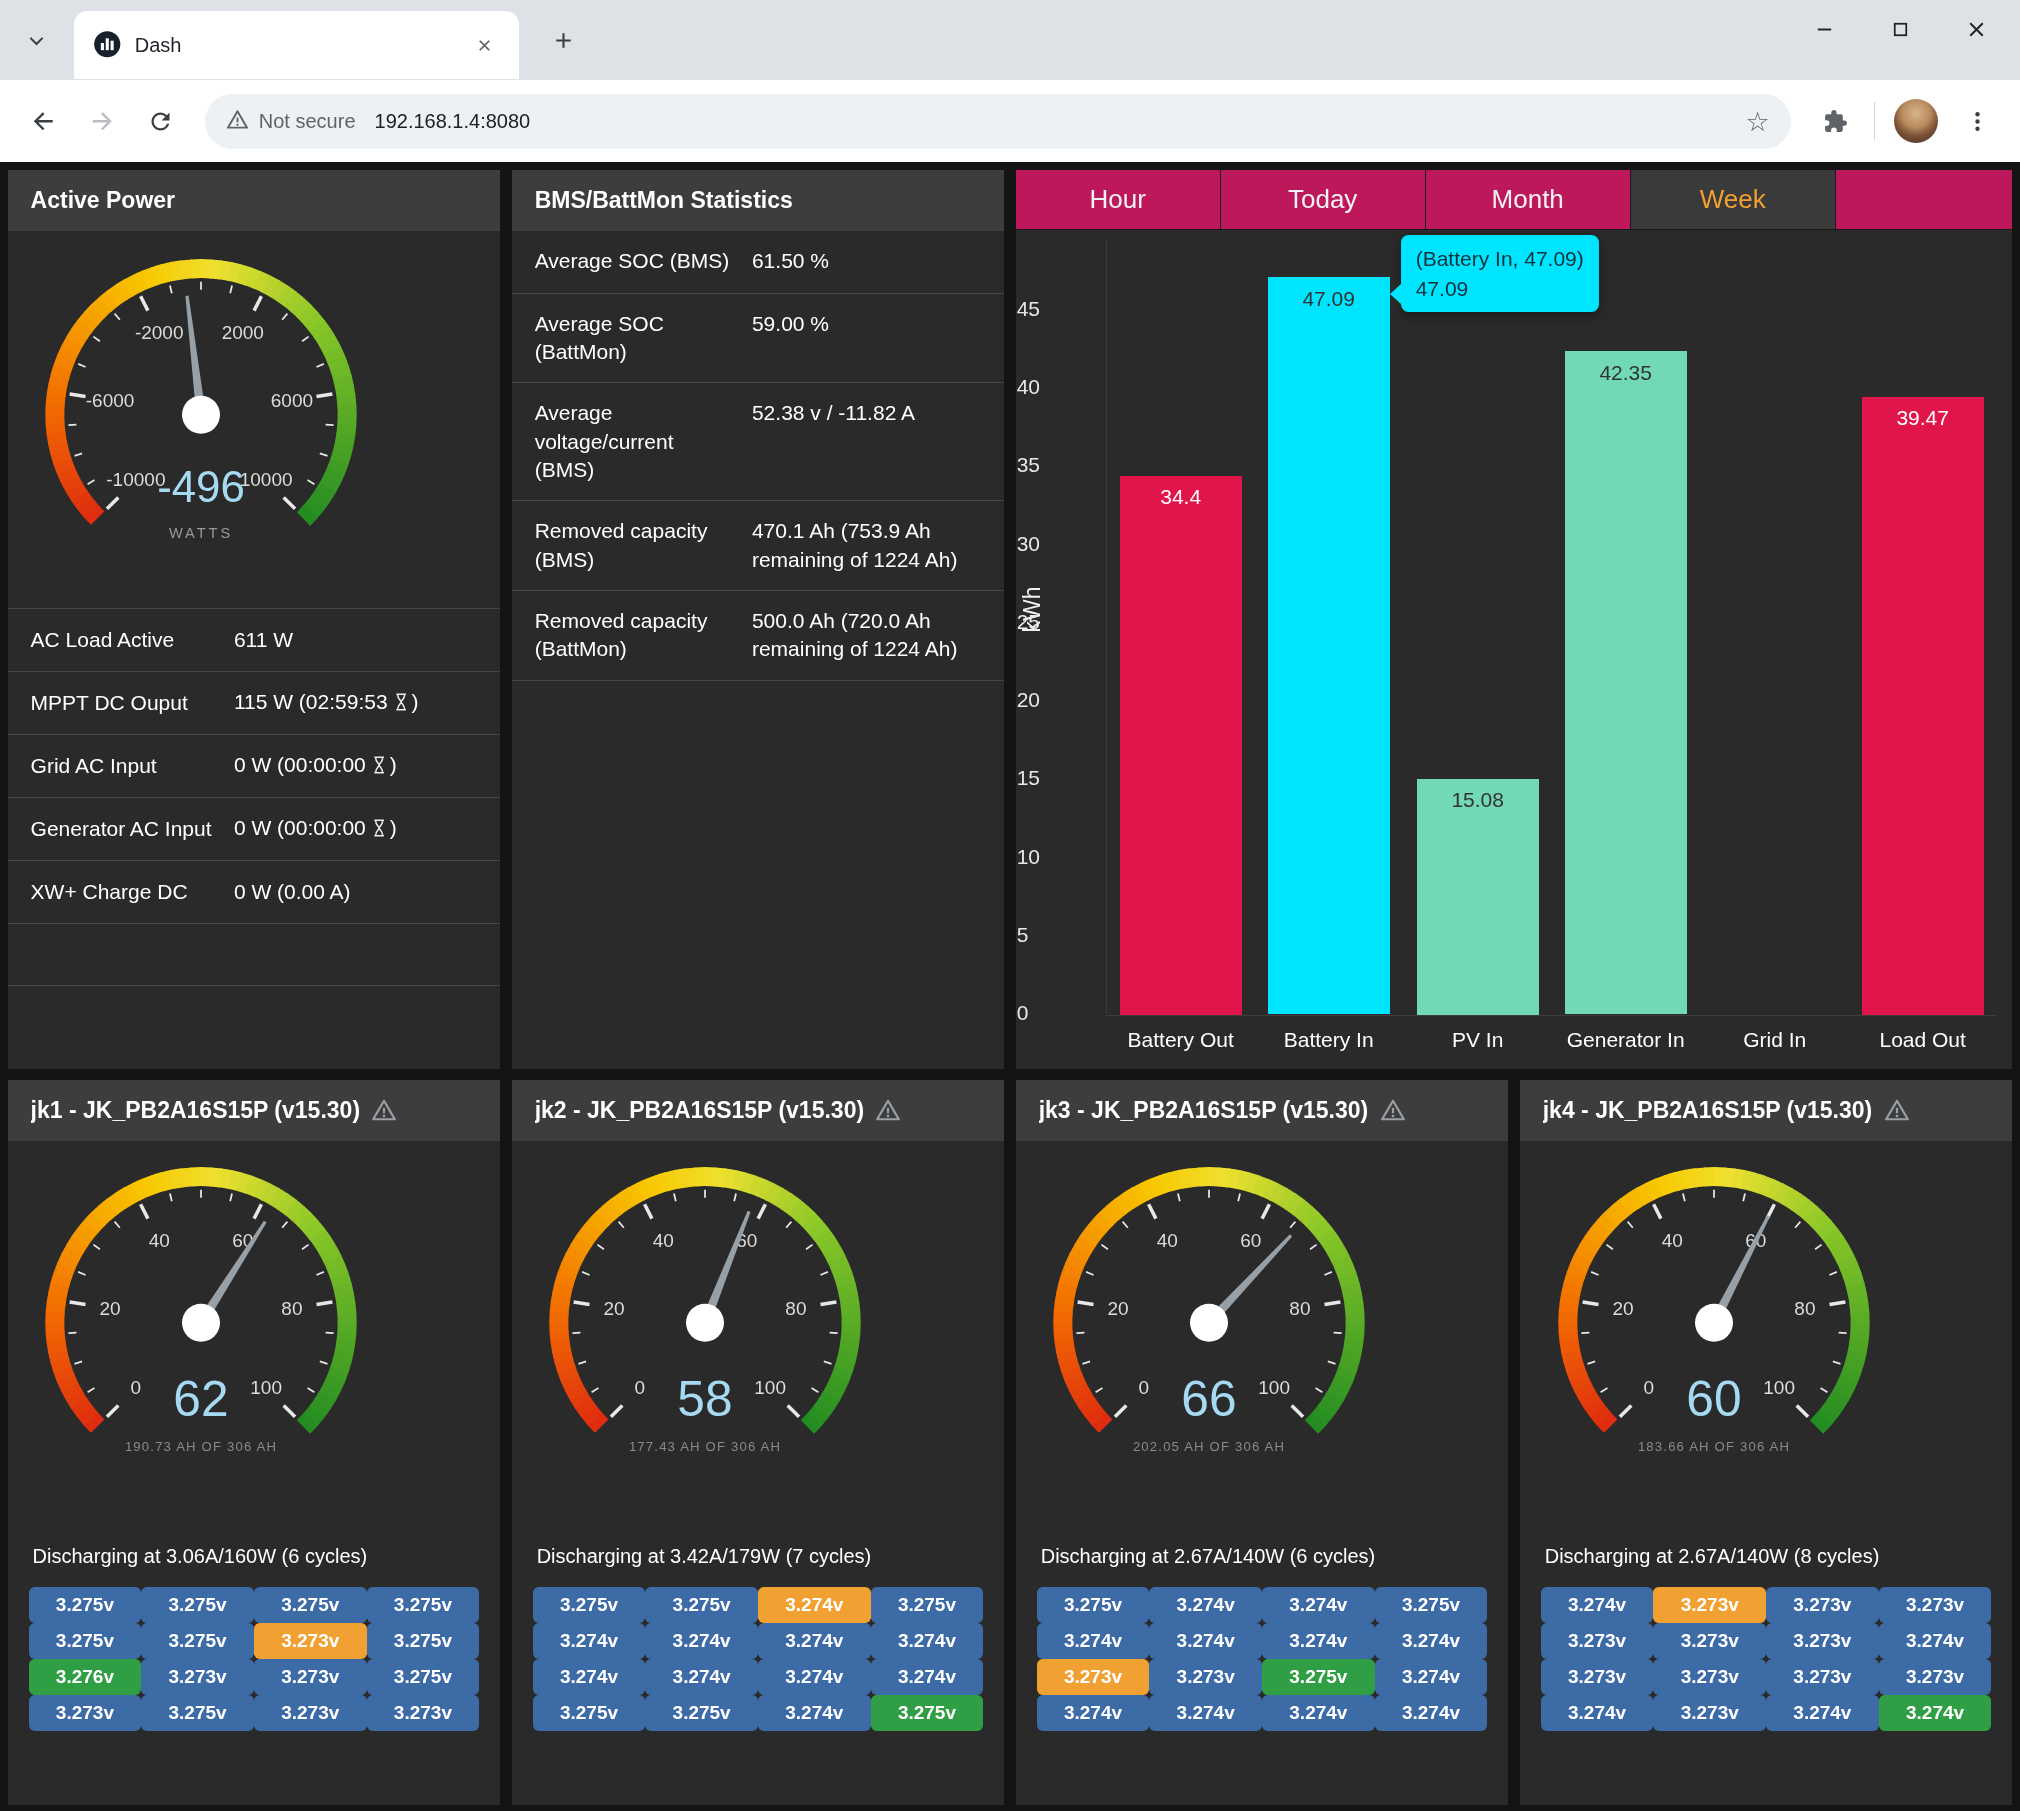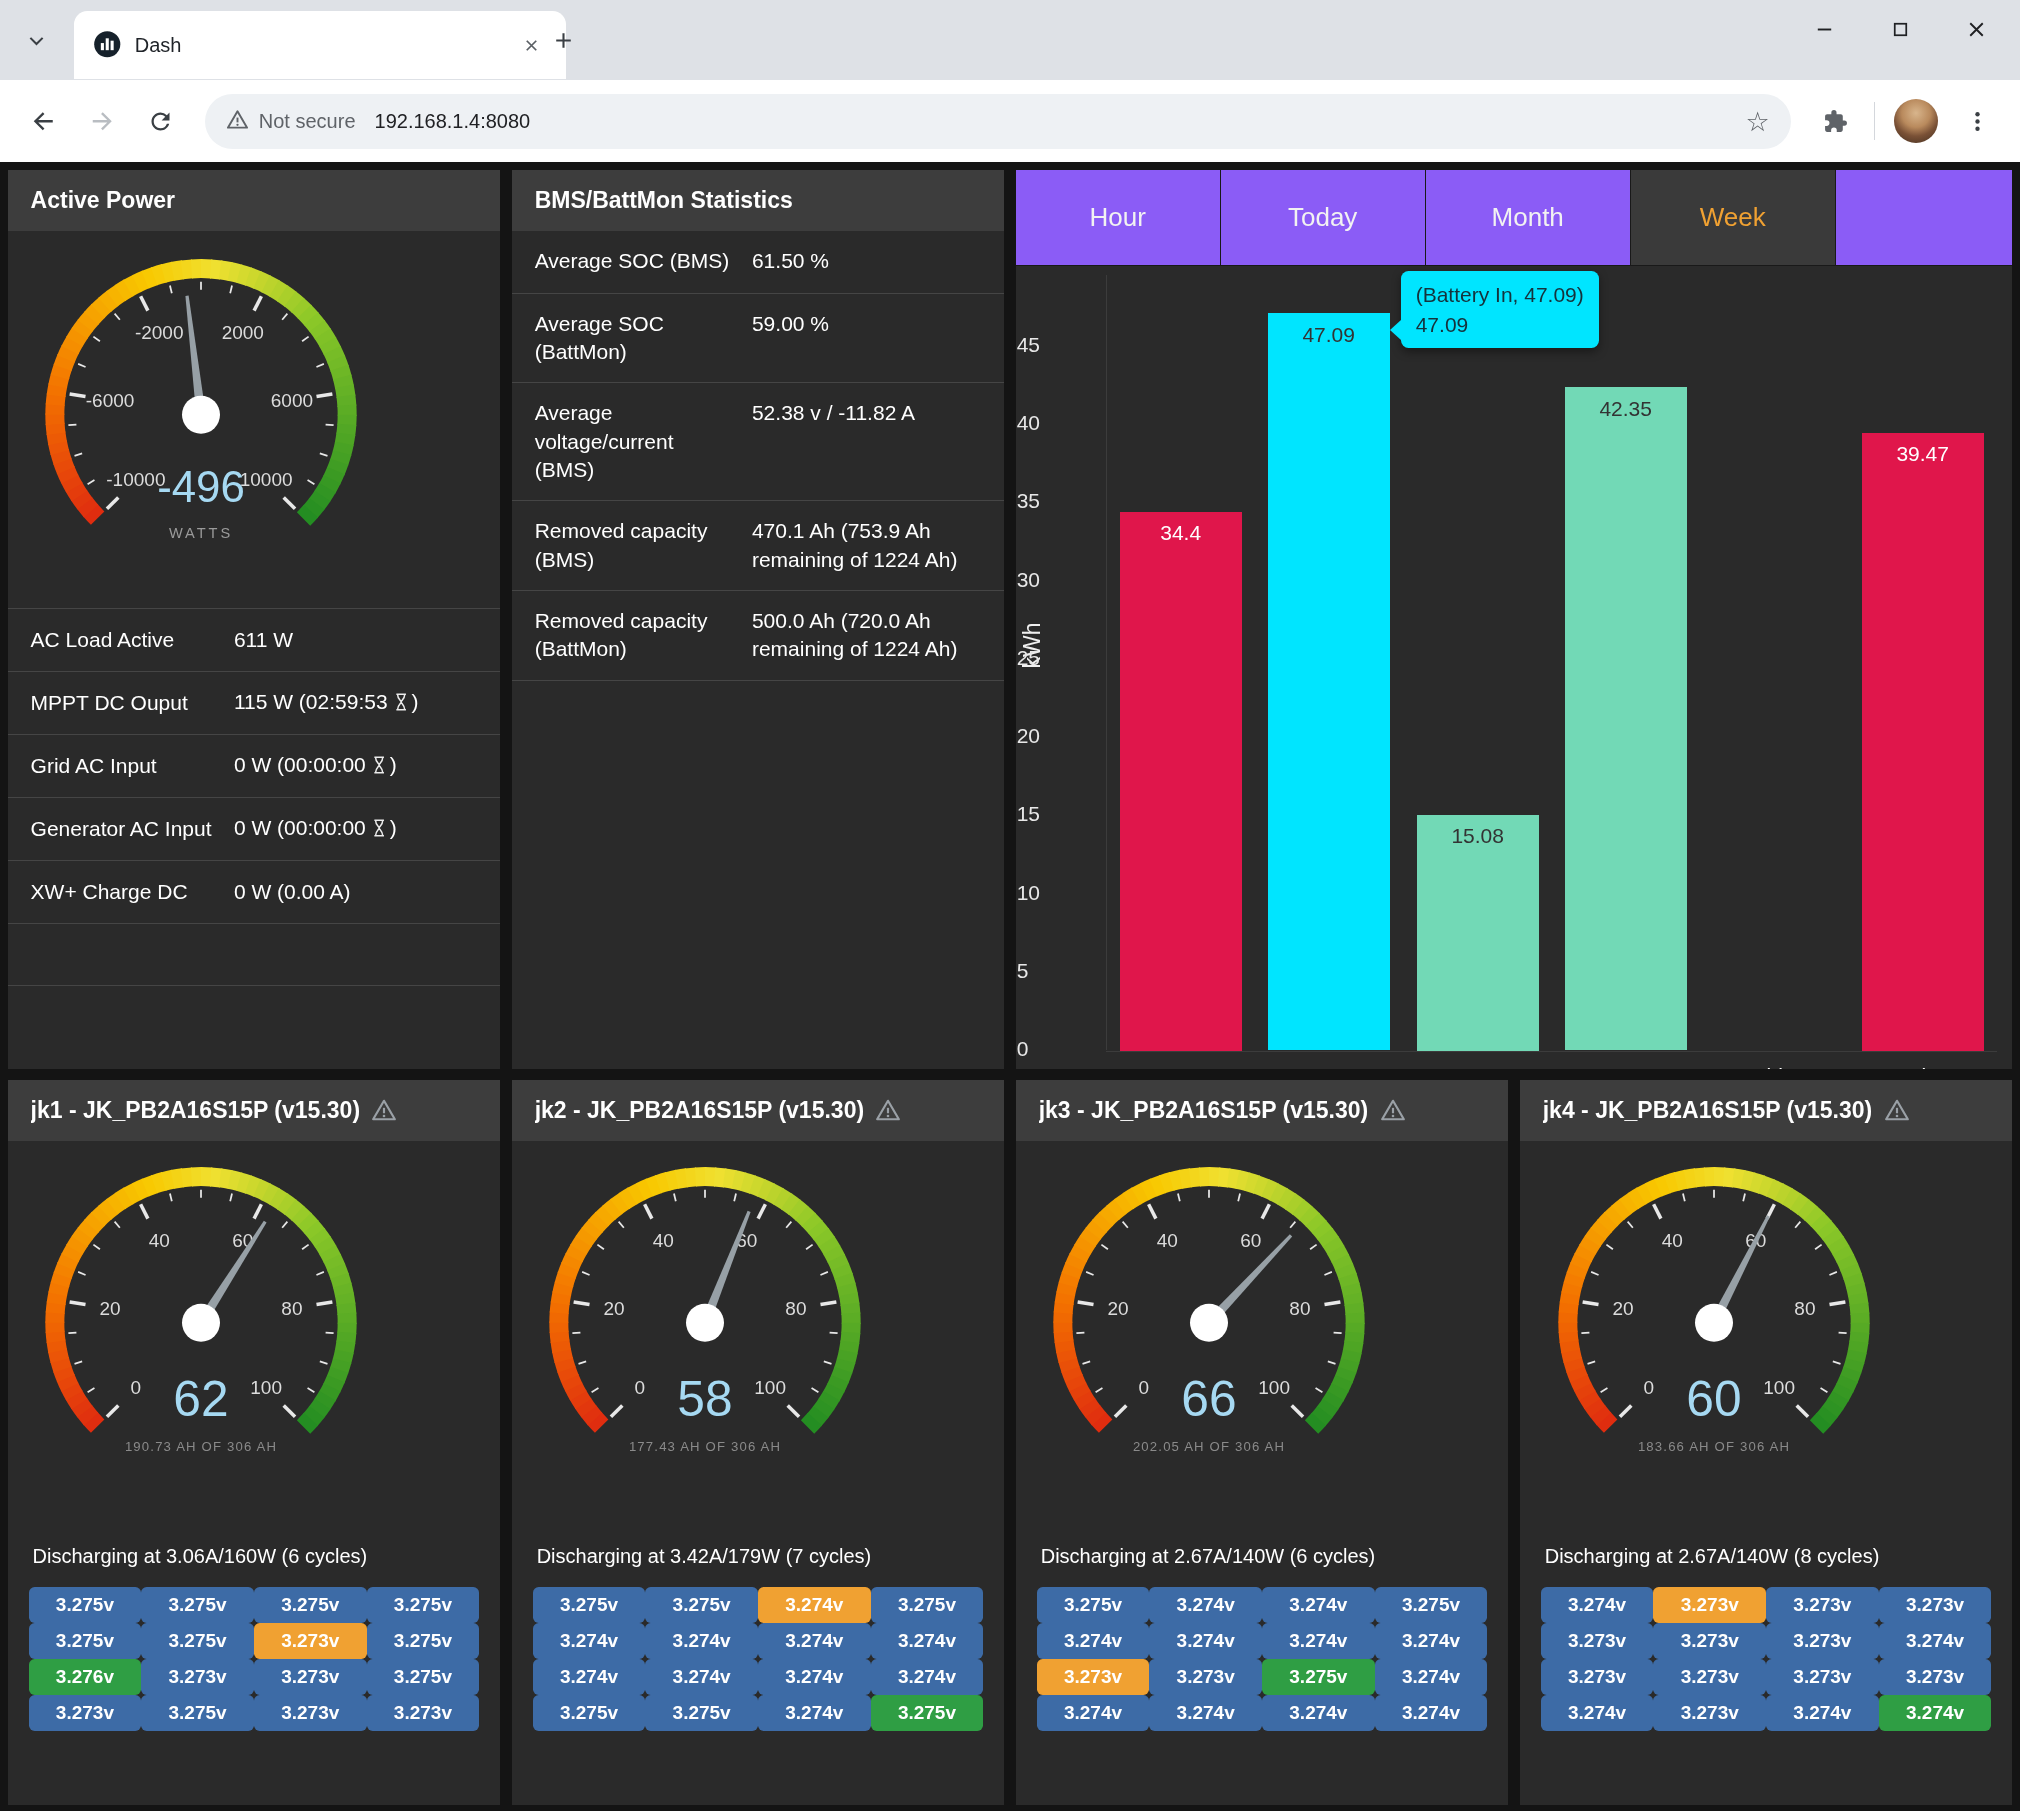--- a/index.html
+++ b/index.html
@@ -2,21 +2,21 @@
 <html style="font-size:15px"><head>
 <meta charset="utf-8">
 <style>
   *{box-sizing:border-box;margin:0;padding:0}
   body{width:2020px;height:1812px;background:#141414;font-family:"Liberation Sans","DejaVu Sans",sans-serif;overflow:hidden}
   .screen{width:2020px;height:1812px;position:relative}
 
   
   .tabstrip{position:relative;height:80px;background:#dee1e6}
   .tab-search{position:absolute;left:15px;top:23px;width:42px;height:38px;border:none;background:transparent;display:flex;align-items:center;justify-content:center;cursor:pointer}
-  .btab{position:absolute;left:74px;top:11.4px;width:492px;height:68px;background:#fff;border-radius:13.3px 13.3px 0 0;display:flex;align-items:center;padding:0 19px;gap:13.3px}
+  .btab{position:absolute;left:74px;top:11.4px;width:445px;height:68px;background:#fff;border-radius:13.3px 13.3px 0 0;display:flex;align-items:center;padding:0 19px;gap:13.3px}
   .tab-title{font-size:20px;color:#1f2328}
   .tab-close{margin-left:auto;display:flex;align-items:center;justify-content:center;width:32px;height:32px;border-radius:50%}
   .newtab{position:absolute;left:542px;top:21px;width:42px;height:42px;border:none;background:transparent;display:flex;align-items:center;justify-content:center}
   .wincontrols{position:absolute;right:5.7px;top:0;height:59px;display:flex}
   .winbtn{width:76px;height:59px;display:flex;align-items:center;justify-content:center;background:transparent;border:none}
   .toolbar{height:82px;background:#ffffff;display:flex;align-items:center;padding:0 13.3px}
   .navbtn{width:59px;height:59px;border:none;background:transparent;border-radius:50%;display:flex;align-items:center;justify-content:center}
   .omnibox{flex:1;height:55px;background:#eef1f4;border-radius:27.6px;display:flex;align-items:center;padding:0 21px;margin:0 15px;gap:9.5px}
   .not-secure{font-size:20px;color:#5f6368}
   .url{font-size:20px;color:#202124;margin-left:9.5px}
@@ -43,21 +43,21 @@
   .gauge-wrap{display:block}
   .gauge-wrap svg{display:block}
   #gauge-active{margin:11.4px 0 0 3.8px}
   svg text{font-family:"Liberation Sans","DejaVu Sans",sans-serif}
   .gtick{fill:#dcdcdc;font-size:13px;text-anchor:middle}
   .gval{fill:#a6d9f2;text-anchor:middle}
   .gunit{fill:#9a9a9a;font-size:10px;letter-spacing:2px;text-anchor:middle}
   .gsub{fill:#8a8a8a;font-size:9px;letter-spacing:.8px;text-anchor:middle}
 
   
-  .tabs{height:96px;display:flex;background:#8b5cf6;border-bottom:1px solid #191919}
+  .tabs{height:60px;display:flex;background:#be185d;border-bottom:1px solid #191919}
   .tab-item{width:205px;display:flex;align-items:center;justify-content:center;font-size:26px;color:#f2f2f2;border-right:1px solid #191919;cursor:pointer}
   .tab-item.active{background:#3a3a3a;color:#f0a132}
   .chart-area{position:relative;height:819px}
   .ytick{position:absolute;left:1px;width:76px;font-size:21px;color:#e8e8e8}
   .xlabel{position:absolute;top:798px;width:152px;text-align:center;font-size:21px;color:#fff}
   .bar{position:absolute}
   .bar-label{position:absolute;width:122px;text-align:center;font-size:21px}
   .axis{position:absolute;background:#3c3c3c}
   .ylab{position:absolute;left:-11.4px;top:366px;width:57px;text-align:center;font-size:23px;color:#f0f0f0;transform:rotate(-90deg)}
   .chart-tooltip{position:absolute;left:385px;top:5.7px;background:#00e5ff;color:#15323c;padding:8.6px 15px;border-radius:7.6px;font-size:21px;line-height:30px;z-index:5;box-shadow:0 3.8px 9.5px rgba(0,0,0,.4)}

